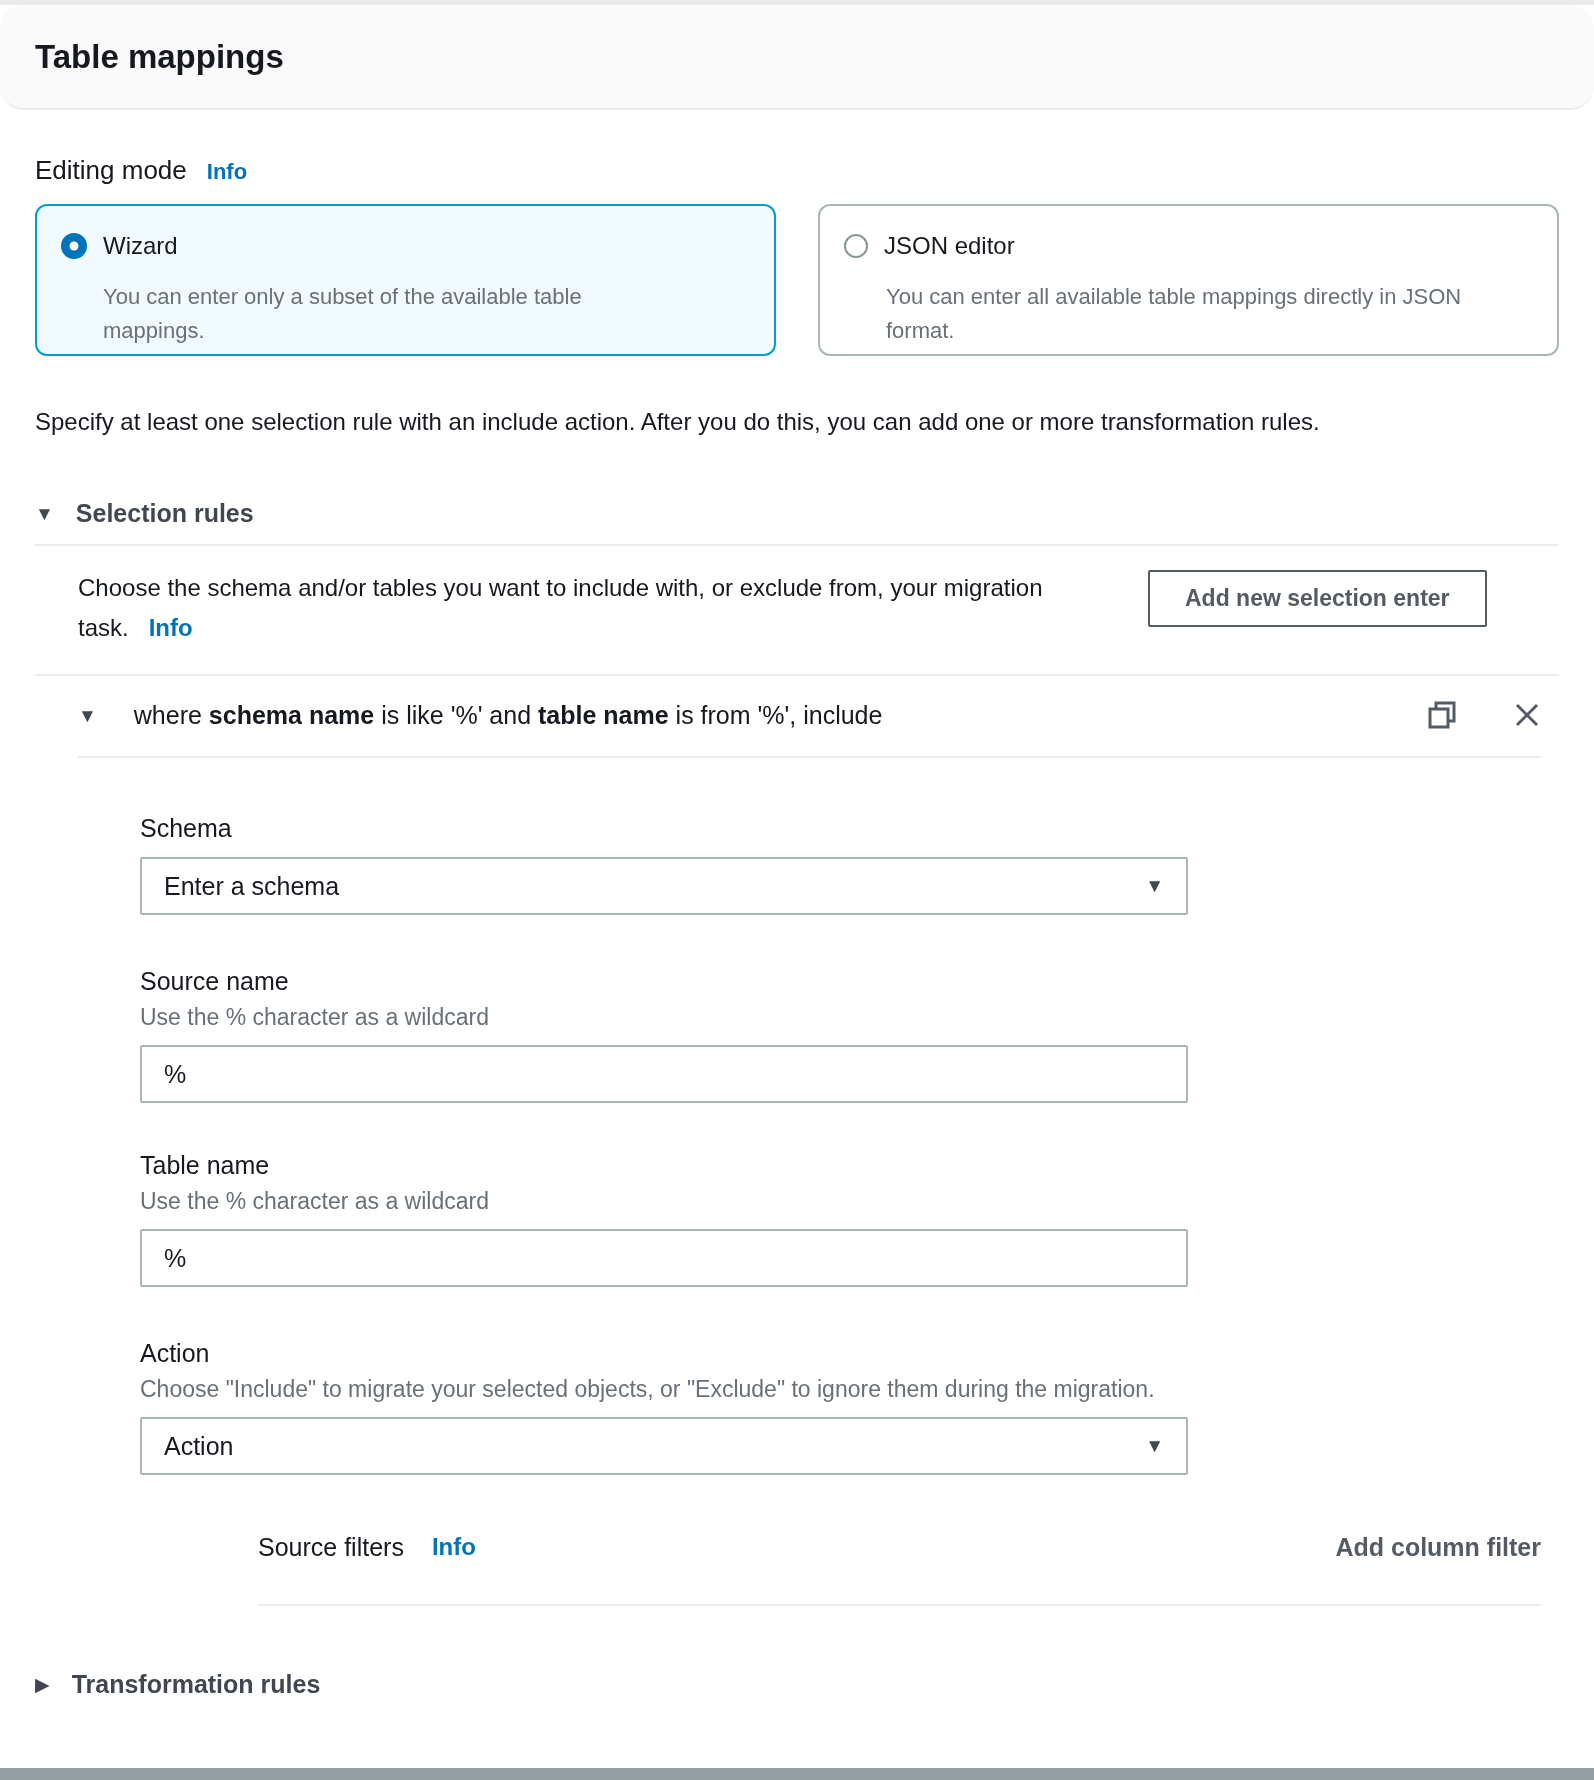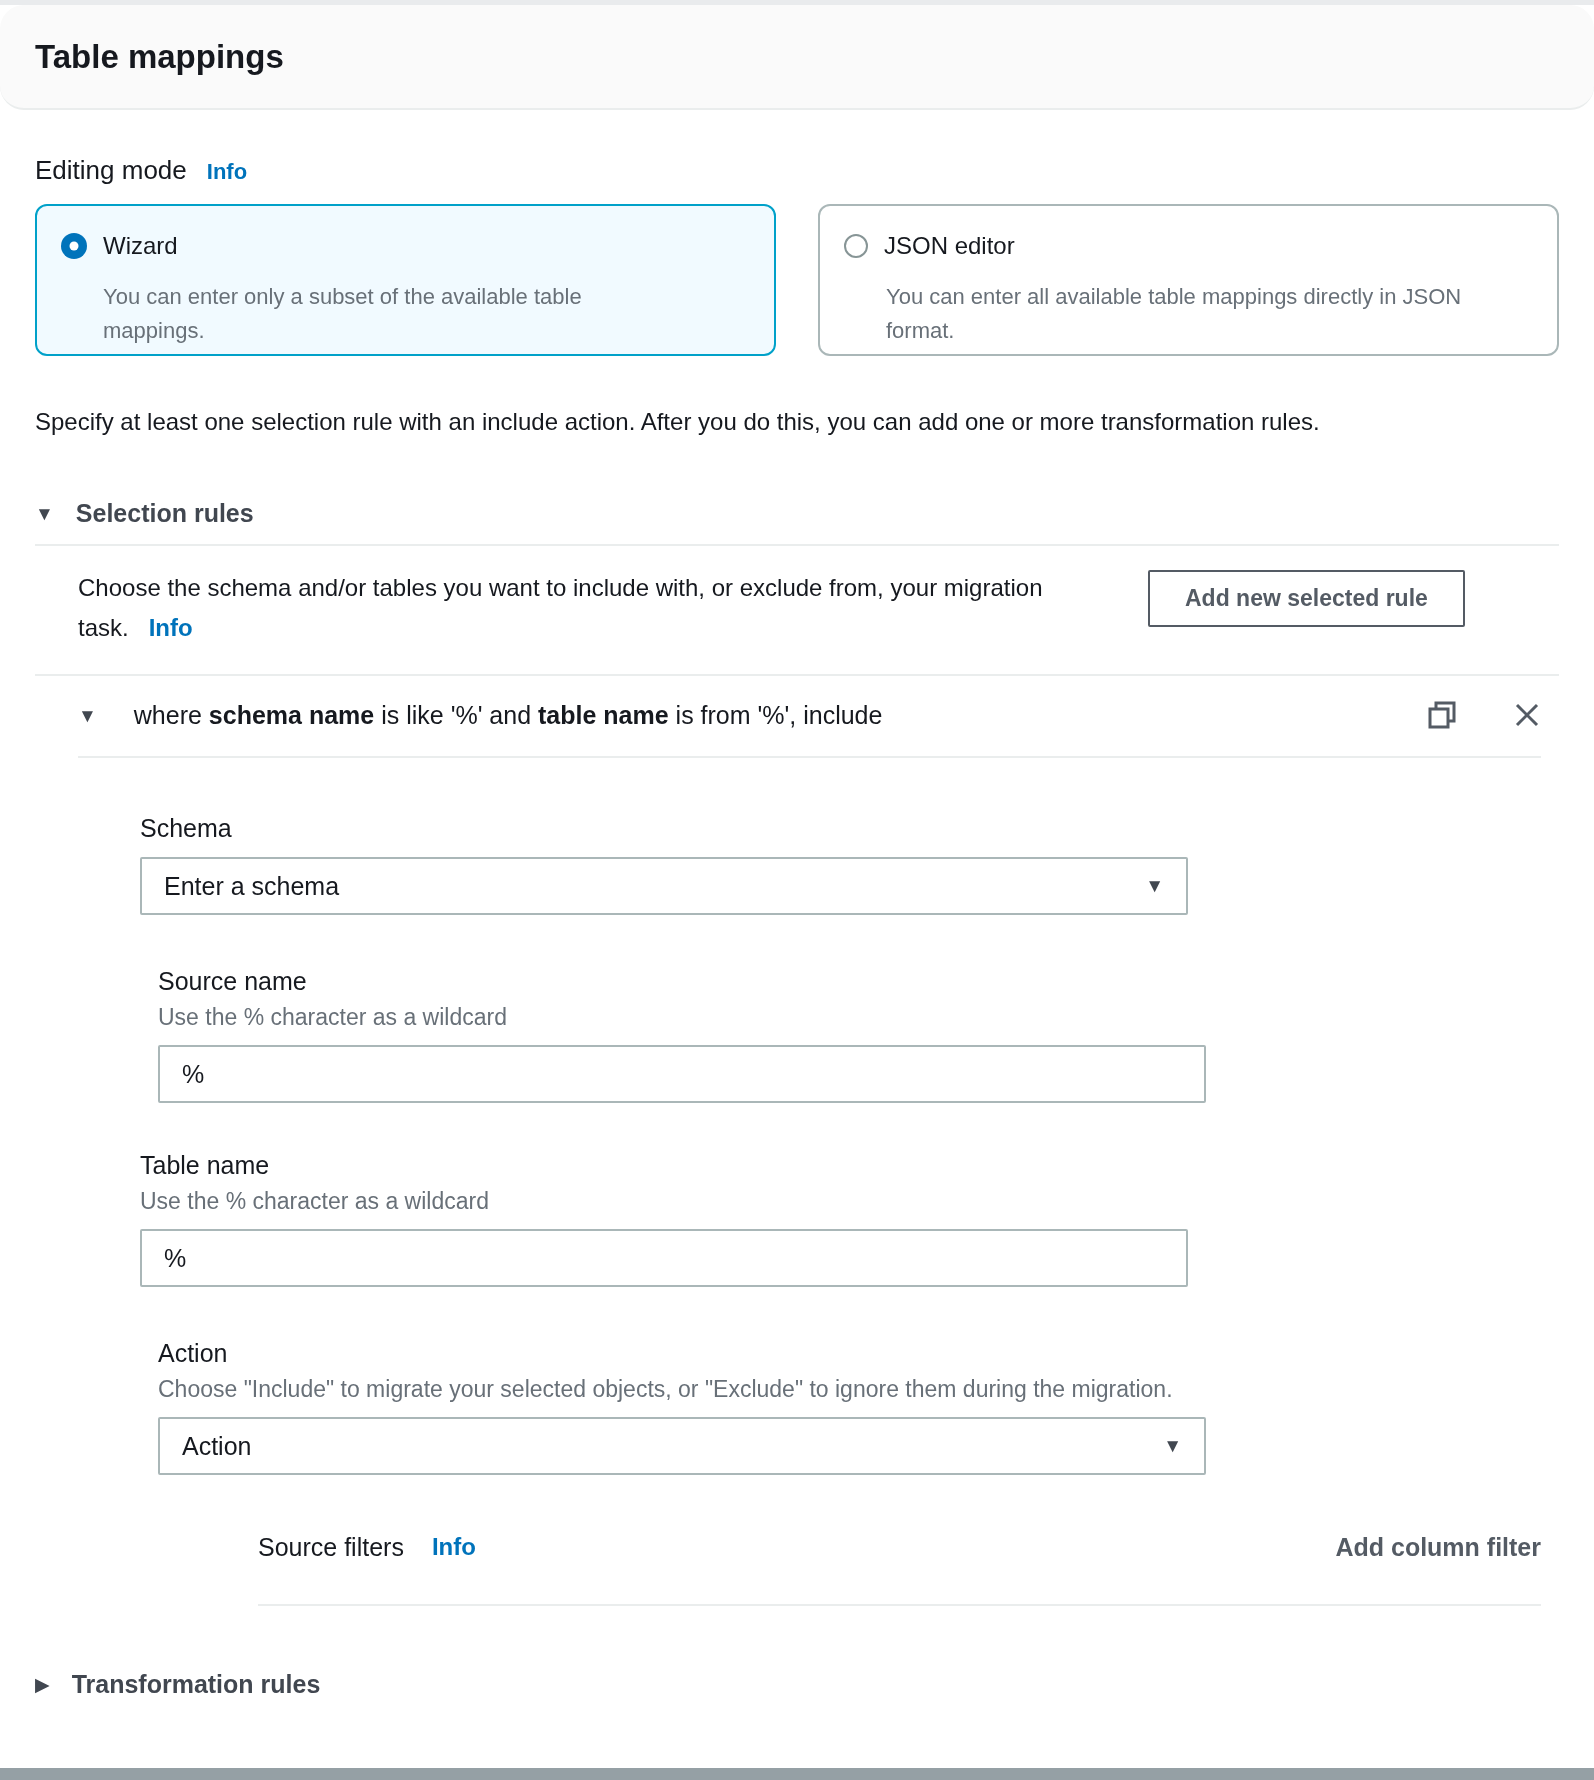--- a/index.html
+++ b/index.html
@@ -108,21 +108,21 @@
   .select-caret { font-size: 19px; color: #414750; }
   input.text-input {
     width: 1048px; height: 58px;
     border: 2px solid #aab7b8; border-radius: 2px; background: #ffffff;
     padding: 0 22px; margin-top: 14px;
     font-family: "Liberation Sans", sans-serif;
     font-size: 25px; color: #16191f;
     outline: none; display: block;
   }
   .gap-40 { margin-top: 48px; }
-  .gap-45 { margin-top: 52px; margin-left: 18px; }
+  .gap-45 { margin-top: 52px; }
 
   .source-filters-row {
     margin-left: 223px; margin-right: 18px; margin-top: 58px;
     display: flex; align-items: flex-start;
   }
   .sf-label { font-size: 25px; color: #16191f; font-weight: 500; }
   .sf-info { margin-left: 28px; }
   .link-button {
     margin-left: auto; background: none; border: none; cursor: pointer;
     font-family: "Liberation Sans", sans-serif;
@@ -178,21 +178,21 @@
       <span class="tri">▼</span>
       <span class="section-title">Selection rules</span>
     </div>
     <hr class="divider">
 
     <div class="rules-toolbar">
       <div class="rules-desc">
         <span>Choose the schema and/or tables you want to include with, or exclude from, your migration task.</span>
         &nbsp;&nbsp;<a class="info-link" style="font-size:24px;">Info</a>
       </div>
-      <button class="btn-secondary">Add new selected rule</button>
+      <button class="btn-secondary">Add new selection enter</button>
     </div>
 
     <hr class="divider full">
 
     <div class="rule-header">
       <span class="tri">▼</span>
       <span class="rule-summary"><span>where </span><b>schema name</b><span> is like '%' and </span><b>table name</b><span> is from '%', include</span></span>
       <span class="rule-actions">
         <button class="icon-btn">
           <svg width="30" height="30" viewBox="0 0 30 30">

